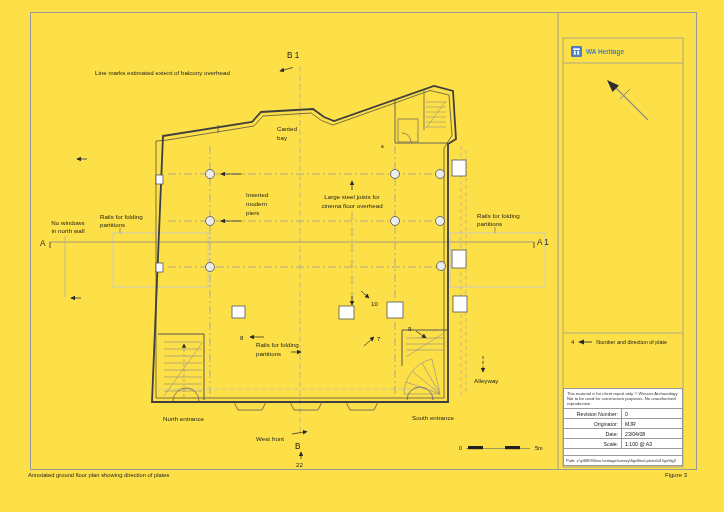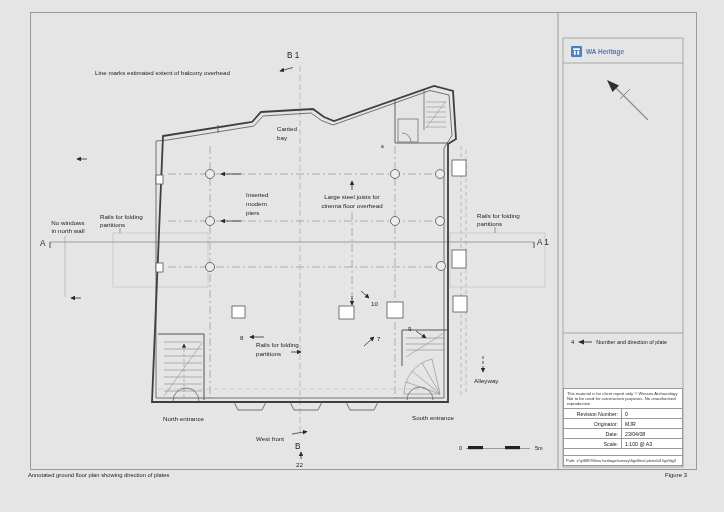--- a/index.html
+++ b/index.html
@@ -1,16 +1,16 @@
 <!DOCTYPE html>
 <html><head>
 <meta charset="utf-8">
 <style>
   html,body{margin:0;padding:0;background:#ffffff;}
-  .sheet{position:relative;width:724px;height:512px;background:#e5e5e5;overflow:hidden;
+  .sheet{position:relative;width:724px;height:512px;background:#fde047;overflow:hidden;
          font-family:"Liberation Sans","DejaVu Sans",sans-serif;color:#1a1a1a;}
   .abs{position:absolute;}
   svg text{font-family:"Liberation Sans","DejaVu Sans",sans-serif;fill:#1c1c1c;}
   .t{font-size:6.2px;}
   .ts{font-size:5.5px;}
   .tb{font-size:8.2px;}
   .ta{font-size:4.8px;}
   .mid{text-anchor:middle;}
   .end{text-anchor:end;}
   

